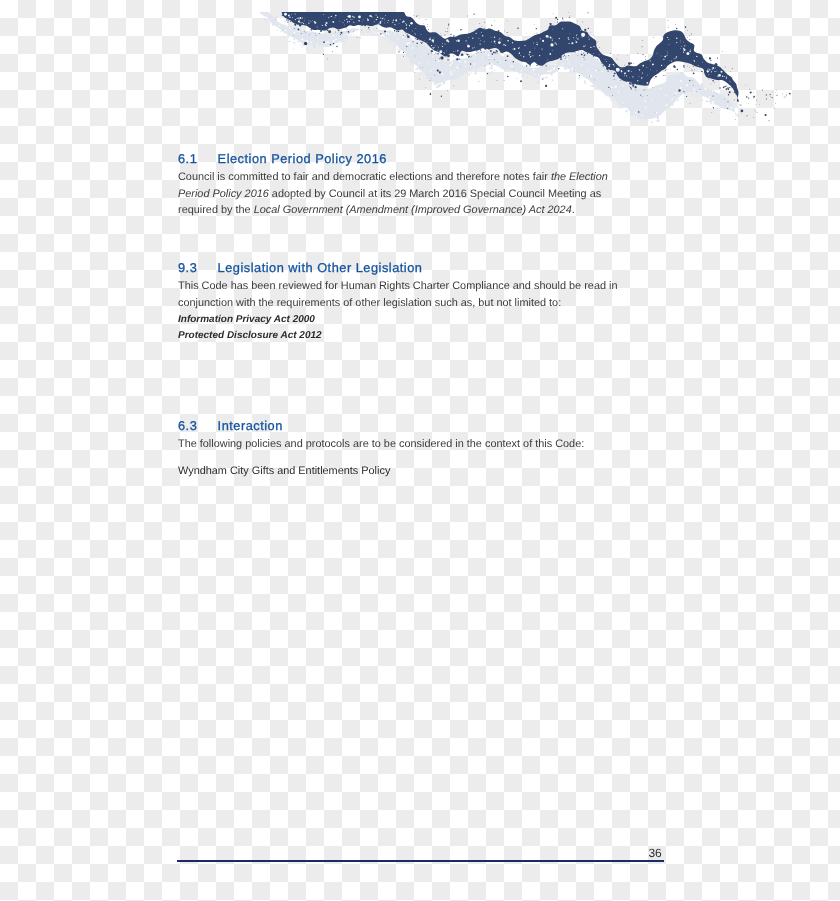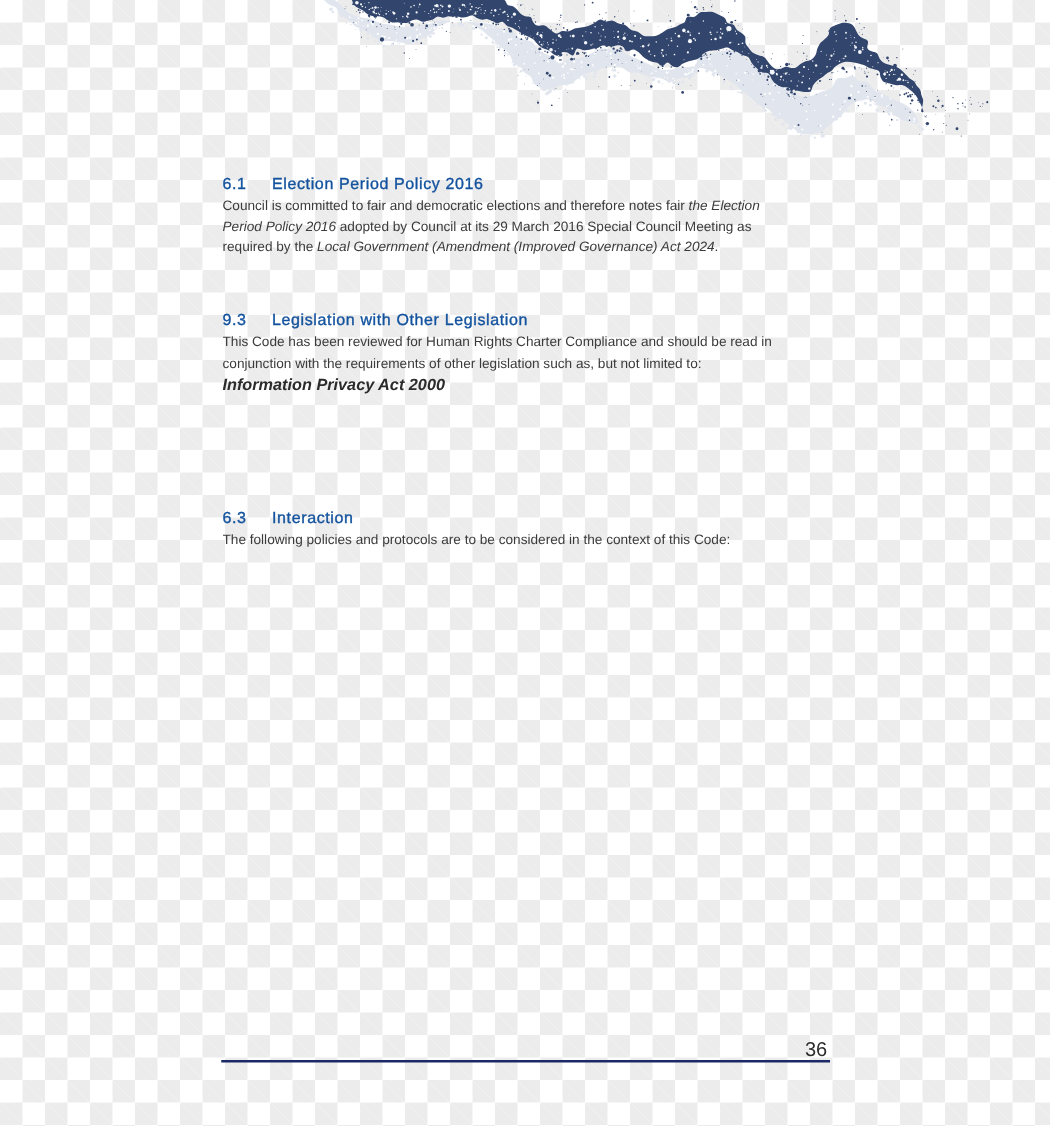--- a/index.html
+++ b/index.html
@@ -10,41 +10,41 @@
     background-color:#ffffff;
     background-image:
       linear-gradient(45deg,#ececec 25%,transparent 25%,transparent 75%,#ececec 75%),
       linear-gradient(45deg,#ececec 25%,transparent 25%,transparent 75%,#ececec 75%);
     background-size:36px 36px;
     background-position:0 0,18px 18px;
     overflow:hidden;
     -webkit-font-smoothing:antialiased;
     text-rendering:geometricPrecision;
   }
-  .page{position:relative;width:840px;height:690px;}
+  .page{position:relative;width:840px;height:690px;margin-top:12px;}
   .wave{position:absolute;left:0;top:0;width:840px;height:130px;display:block;}
   .content{position:absolute;left:178px;top:0;width:440px;transform:translateZ(0);}
 
   .sec{position:absolute;left:0;white-space:nowrap;transform:translateZ(0);}
   .sec .h{
     color:#14539e;font-size:12.8px;font-weight:400;
     font-family:"Liberation Sans", sans-serif;
     letter-spacing:0.5px;
     -webkit-text-stroke:0.3px #14539e;
   }
   .sec .num{display:inline-block;width:39.6px;}
 
   .para{position:absolute;transform:translateZ(0);left:0;width:442px;font-size:10.9px;line-height:16.6px;color:#3b3b3b;}
   .para i{font-style:italic;}
   .lst{position:absolute;transform:translateZ(0);left:0;width:442px;font-size:10.9px;line-height:16.4px;color:#2b2b2b;}
-  .lst.bi{font-weight:bold;font-style:italic;font-size:13px;}
+  .lst.bi{font-weight:bold;font-style:italic;font-size:10px;}
   .lst div{white-space:nowrap;}
 
   .footer-rule{position:absolute;left:177px;top:848px;width:487px;height:2px;background:#1b2a66;}
-  .pageno{position:absolute;transform:translateZ(0);left:600px;top:835px;width:61.5px;text-align:right;font-size:16px;line-height:12px;color:#2e2e2e;letter-spacing:-0.2px;}
+  .pageno{position:absolute;transform:translateZ(0);left:600px;top:835px;width:61.5px;text-align:right;font-size:12px;line-height:12px;color:#2e2e2e;letter-spacing:-0.2px;}
 </style>
 </head>
 <body>
 
 <div class="page">
 
   <svg class="wave" viewBox="0 0 840 130" width="840" height="130" xmlns="http://www.w3.org/2000/svg">
     <g fill="#e1e6ee">
         <circle cx="417.1" cy="56.9" r="1.13"></circle>
         <circle cx="571" cy="60.6" r="0.85"></circle>
@@ -1196,28 +1196,30 @@
     </div>
 
     <div class="sec" style="top:247px">
       <span class="h"><span class="num">9.3</span><span>Legislation with Other Legislation</span></span>
     </div>
     <div class="para" style="top:266px">
       <span>This Code has been reviewed for Human Rights Charter Compliance and should be read in conjunction with the requirements of other legislation such as, but not limited to:</span>
     </div>
     <div class="lst bi" style="top:300px">
       <div>Information Privacy Act 2000</div>
+      <div>Protected Disclosure Act 2012</div>
     </div>
 
     <div class="sec" style="top:405px">
       <span class="h"><span class="num">6.3</span><span>Interaction</span></span>
     </div>
     <div class="para" style="top:424px">
       <span>The following policies and protocols are to be considered in the context of this Code:</span>
     </div>
     <div class="lst" style="top:451px">
+      <div>Wyndham City Gifts and Entitlements Policy</div>
     </div>
 
   </div>
 
   <div class="footer-rule"></div>
   <div class="pageno">36</div>
 </div>
 
 </body></html>

